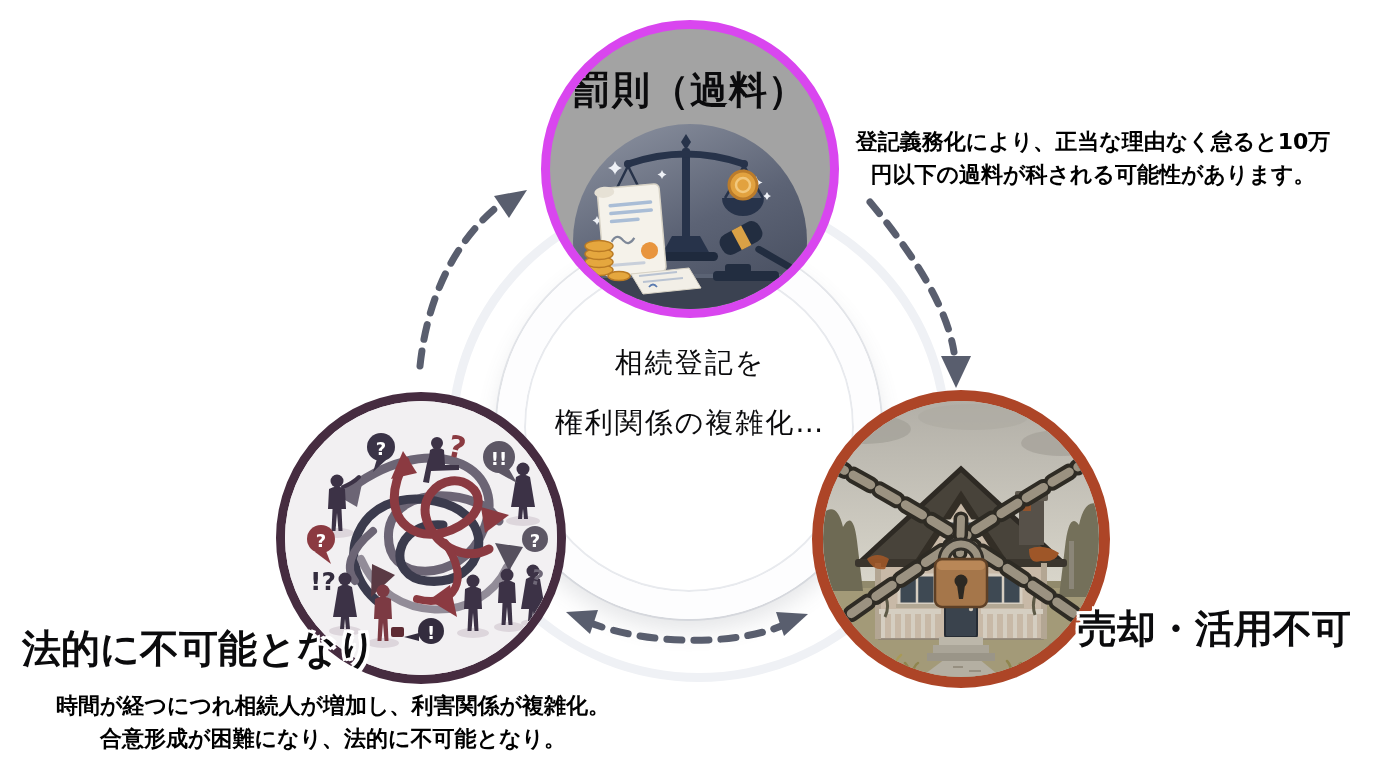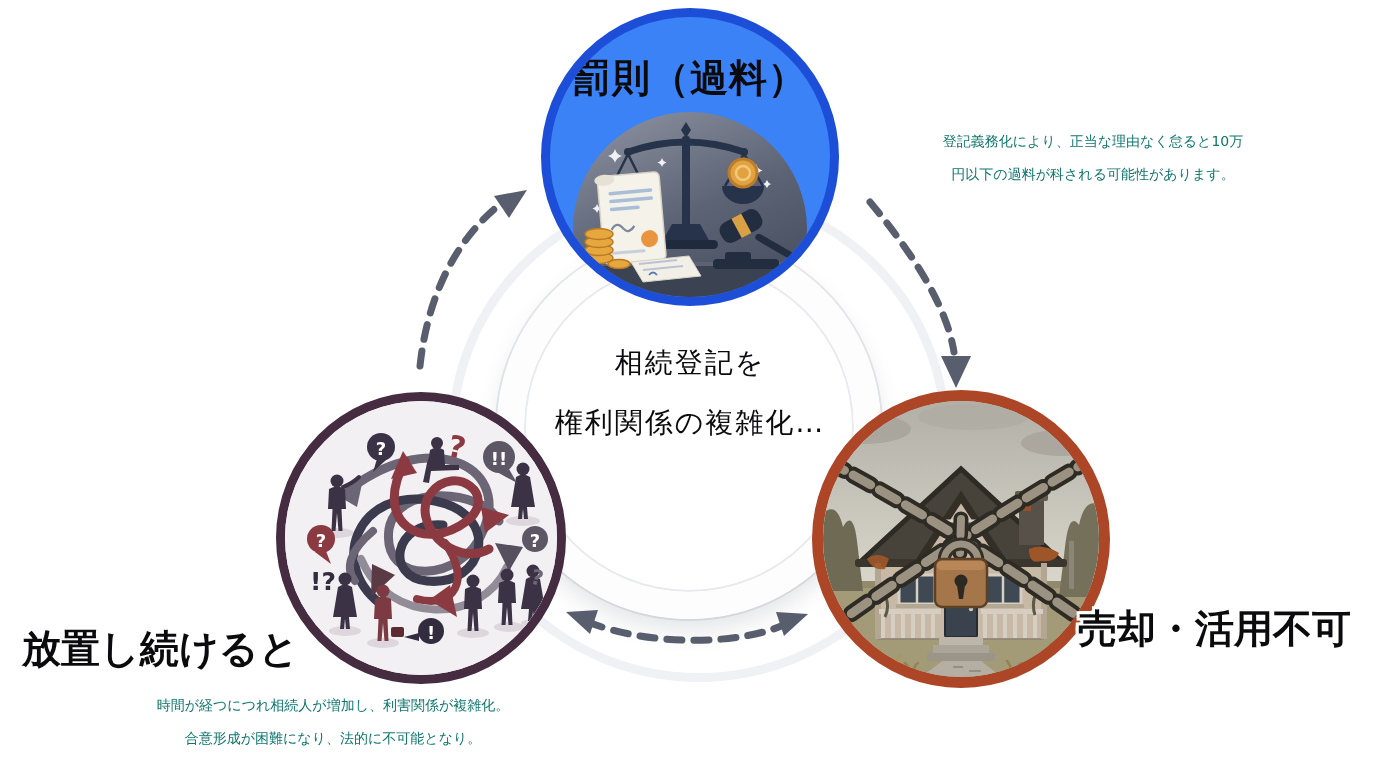--- a/index.html
+++ b/index.html
@@ -10,42 +10,42 @@
   
   .ring-outer{position:absolute;left:448px;top:188px;width:484px;height:476px;
       border-radius:50%;border:9px solid #eff1f5;}
   .ring{position:absolute;left:497px;top:235px;width:330px;height:330px;border-radius:50%;
       border:27px solid #fdfdfe;
       box-shadow:0 12px 22px rgba(95,100,115,.16),0 0 0 2px #e8eaee,inset 0 0 0 2px #e8eaee;}
 
   .arrows{position:absolute;left:0;top:0;pointer-events:none;}
 
   .node{position:absolute;border-radius:50%;overflow:hidden;box-sizing:border-box;}
-  .node-penalty{left:541px;top:8px;width:298px;height:298px;border:9px solid #1d4ed8;background:#3b82f6;}
+  .node-penalty{left:541px;top:20px;width:298px;height:298px;border:9px solid #d946ef;background:#a3a3a3;}
   .node-complex{left:276px;top:392px;width:290px;height:292px;border:9px solid #462c40;background:#f2f0f2;}
   .node-house{left:812px;top:390px;width:298px;height:298px;border:11px solid #ad4527;background:#c9c6bc;}
   .node svg{display:block;}
 
   .penalty-title{position:absolute;top:36px;left:0;width:100%;text-align:center;
       font-size:38px;font-weight:800;letter-spacing:1px;}
   .illus-penalty{position:absolute;left:23px;top:95px;width:234px;height:234px;
       border-radius:50%;overflow:hidden;}
 
   .center-title{position:absolute;left:470px;top:333px;width:440px;text-align:center;
       font-size:28px;font-weight:400;line-height:60px;letter-spacing:2px;}
   .center-title span{display:block;}
 
   .side-title{position:absolute;font-size:39px;font-weight:800;white-space:nowrap;
       text-shadow:-3px -3px 0 #fff,3px -3px 0 #fff,-3px 3px 0 #fff,3px 3px 0 #fff,
                   0 -3px 0 #fff,0 3px 0 #fff,-3px 0 0 #fff,3px 0 0 #fff;}
   .title-complex{left:22px;top:622px;}
   .title-house{left:1078px;top:602px;}
 
-  .desc{position:absolute;font-size:14px;font-weight:400;text-align:center;
-      line-height:33px;color:#0f766e;}
+  .desc{position:absolute;font-size:22px;font-weight:700;text-align:center;
+      line-height:33px;color:#000000;}
   .desc span{display:block;white-space:nowrap;}
   .desc-penalty{left:843px;top:125px;width:500px;}
   .desc-complex{left:28px;top:689px;width:610px;}
   .desc-house{left:810px;top:687px;width:556px;}
 
   .bub{fill:#ffffff;font-weight:bold;font-size:18px;text-anchor:middle;dominant-baseline:central;
       font-family:"DejaVu Sans","Liberation Sans",sans-serif;}
   .sym{font-weight:bold;text-anchor:middle;dominant-baseline:central;
       font-family:"DejaVu Sans","Liberation Sans",sans-serif;}
 </style>
@@ -345,21 +345,21 @@
   <div class="center-title">
     <span>相続登記を</span>
     <span>権利関係の複雑化…</span>
   </div>
 
   <div class="desc desc-penalty">
     <span>登記義務化により、正当な理由なく怠ると10万</span>
     <span>円以下の過料が科される可能性があります。</span>
   </div>
 
-  <div class="side-title title-complex">放置し続けると</div>
+  <div class="side-title title-complex">法的に不可能となり</div>
   <div class="desc desc-complex">
     <span>時間が経つにつれ相続人が増加し、利害関係が複雑化。</span>
     <span>合意形成が困難になり、法的に不可能となり。</span>
   </div>
 
   <div class="side-title title-house">売却・活用不可</div>
 
 </div>
 
 </body></html>

